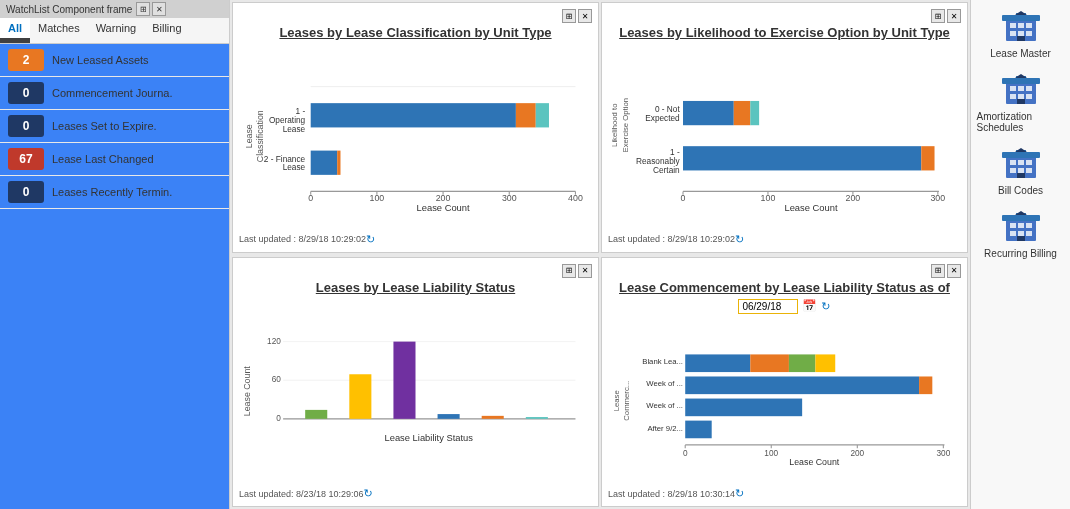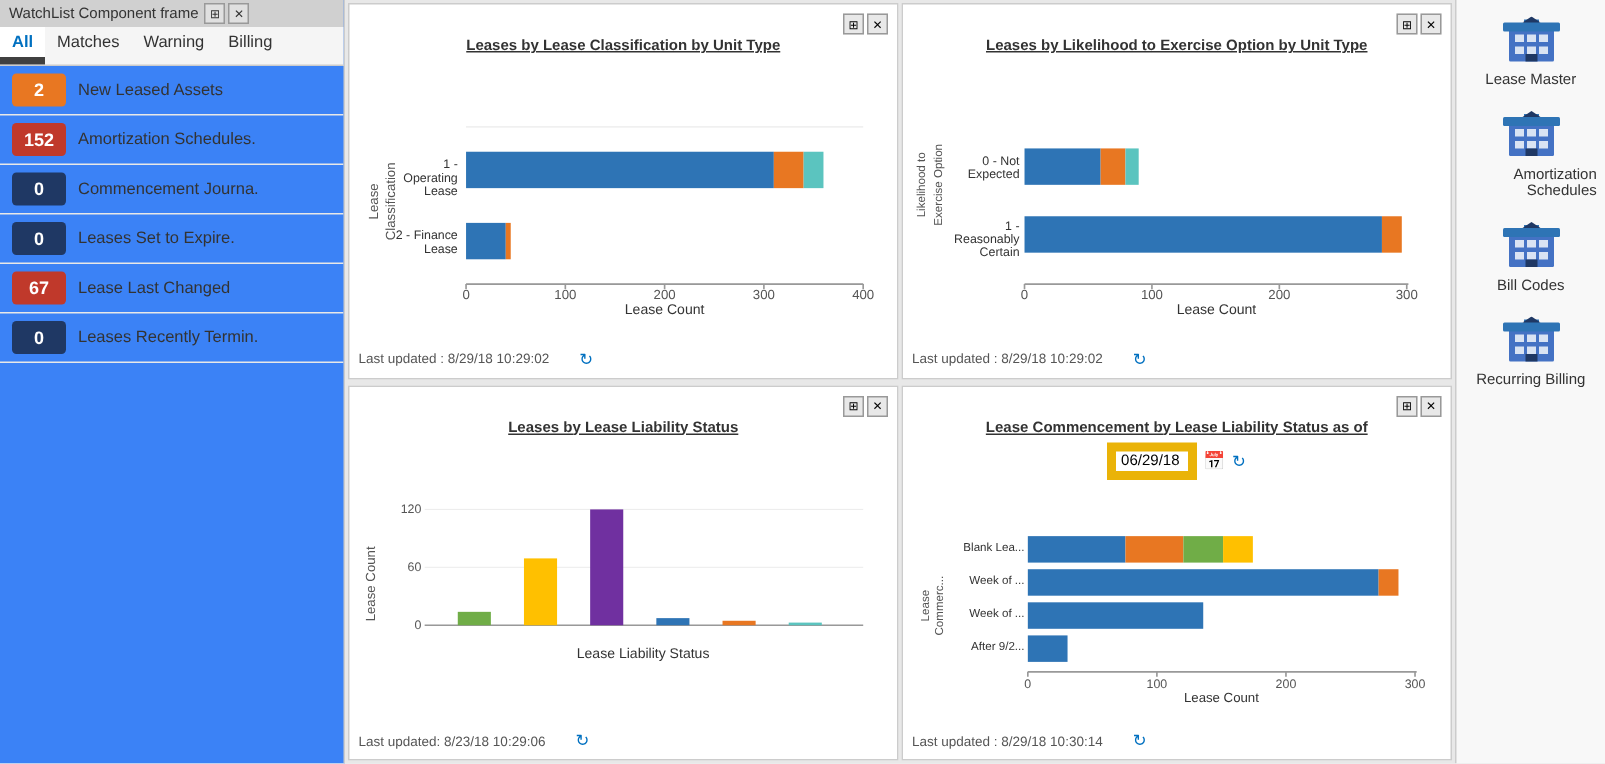--- a/index.html
+++ b/index.html
@@ -25,37 +25,37 @@
     .item-label { font-size: 11px; color: #333; }
 
     
     .center-area { flex: 1; display: flex; flex-direction: column; background: #e8e8e8; }
 
     .charts-row { display: flex; flex: 1; gap: 2px; padding: 2px; }
     .chart-panel { flex: 1; background: #fff; border: 1px solid #ccc; display: flex; flex-direction: column; padding: 6px; position: relative; }
     .chart-panel-header { display: flex; justify-content: space-between; align-items: center; margin-bottom: 2px; }
     .panel-icons { display: flex; gap: 2px; }
     .panel-icon { width: 14px; height: 14px; border: 1px solid #999; background: #e8e8e8; display: flex; align-items: center; justify-content: center; font-size: 8px; cursor: pointer; }
-    .chart-title { font-size: 10px; font-weight: bold; text-decoration: underline; text-align: center; color: #333; margin-bottom: 4px; }
+    .chart-title { font-size: 13px; font-weight: bold; text-decoration: underline; text-align: center; color: #333; margin-bottom: 4px; }
     .chart-area { flex: 1; display: flex; align-items: stretch; }
-    .chart-footer { font-size: 9px; color: #555; margin-top: 4px; display: flex; align-items: center; gap: 20px; }
+    .chart-footer { font-size: 9px; color: #555; margin-top: 4px; display: flex; align-items: center; gap: 0; }
     .refresh-icon { color: #0070c0; cursor: pointer; font-size: 11px; }
 
     
     .right-sidebar { width: 100px; background: #f8f8f8; border-left: 1px solid #ccc; display: flex; flex-direction: column; align-items: center; padding: 4px 0; gap: 2px; overflow-y: auto; }
     .sidebar-item { display: flex; flex-direction: column; align-items: center; padding: 6px 4px; cursor: pointer; width: 96px; }
     .sidebar-icon { width: 40px; height: 36px; display: flex; align-items: center; justify-content: center; }
-    .sidebar-label { font-size: 10px; color: #333; text-align: right; margin-top: 2px; }
+    .sidebar-label { font-size: 10px; color: #333; text-align: left; margin-top: 2px; }
 
     
     .chart-svg { width: 100%; height: 100%; }
 
     
     .date-picker { display: flex; align-items: center; gap: 4px; font-size: 10px; justify-content: center; margin-bottom: 4px; }
-    .date-picker input { border: 6px solid #eab308; padding: 1px 3px; font-size: 10px; width: 60px; }
+    .date-picker input { border: 1px solid #eab308; padding: 1px 3px; font-size: 10px; width: 60px; }
     .cal-icon { cursor: pointer; font-size: 12px; }
   </style>
 </head>
 <body>
 
 <div class="main-container">
 
   <div class="left-sidebar">
     <div class="watchlist-header">
       <span>WatchList Component frame</span>
@@ -67,24 +67,20 @@
     <div class="tab-bar">
       <div class="tab-item active">All</div>
       <div class="tab-item">Matches</div>
       <div class="tab-item">Warning</div>
       <div class="tab-item">Billing</div>
     </div>
     <div class="list-items" id="list-items-container">
     <div class="list-item">
           <div class="badge badge-orange">2</div>
           <span class="item-label">New Leased Assets</span>
-        </div>
-        <div class="list-item">
-          <div class="badge badge-red">152</div>
-          <span class="item-label">Amortization Schedules.</span>
         </div>
         <div class="list-item">
           <div class="badge badge-navy">0</div>
           <span class="item-label">Commencement Journa.</span>
         </div>
         <div class="list-item">
           <div class="badge badge-navy">0</div>
           <span class="item-label">Leases Set to Expire.</span>
         </div>
         <div class="list-item">

